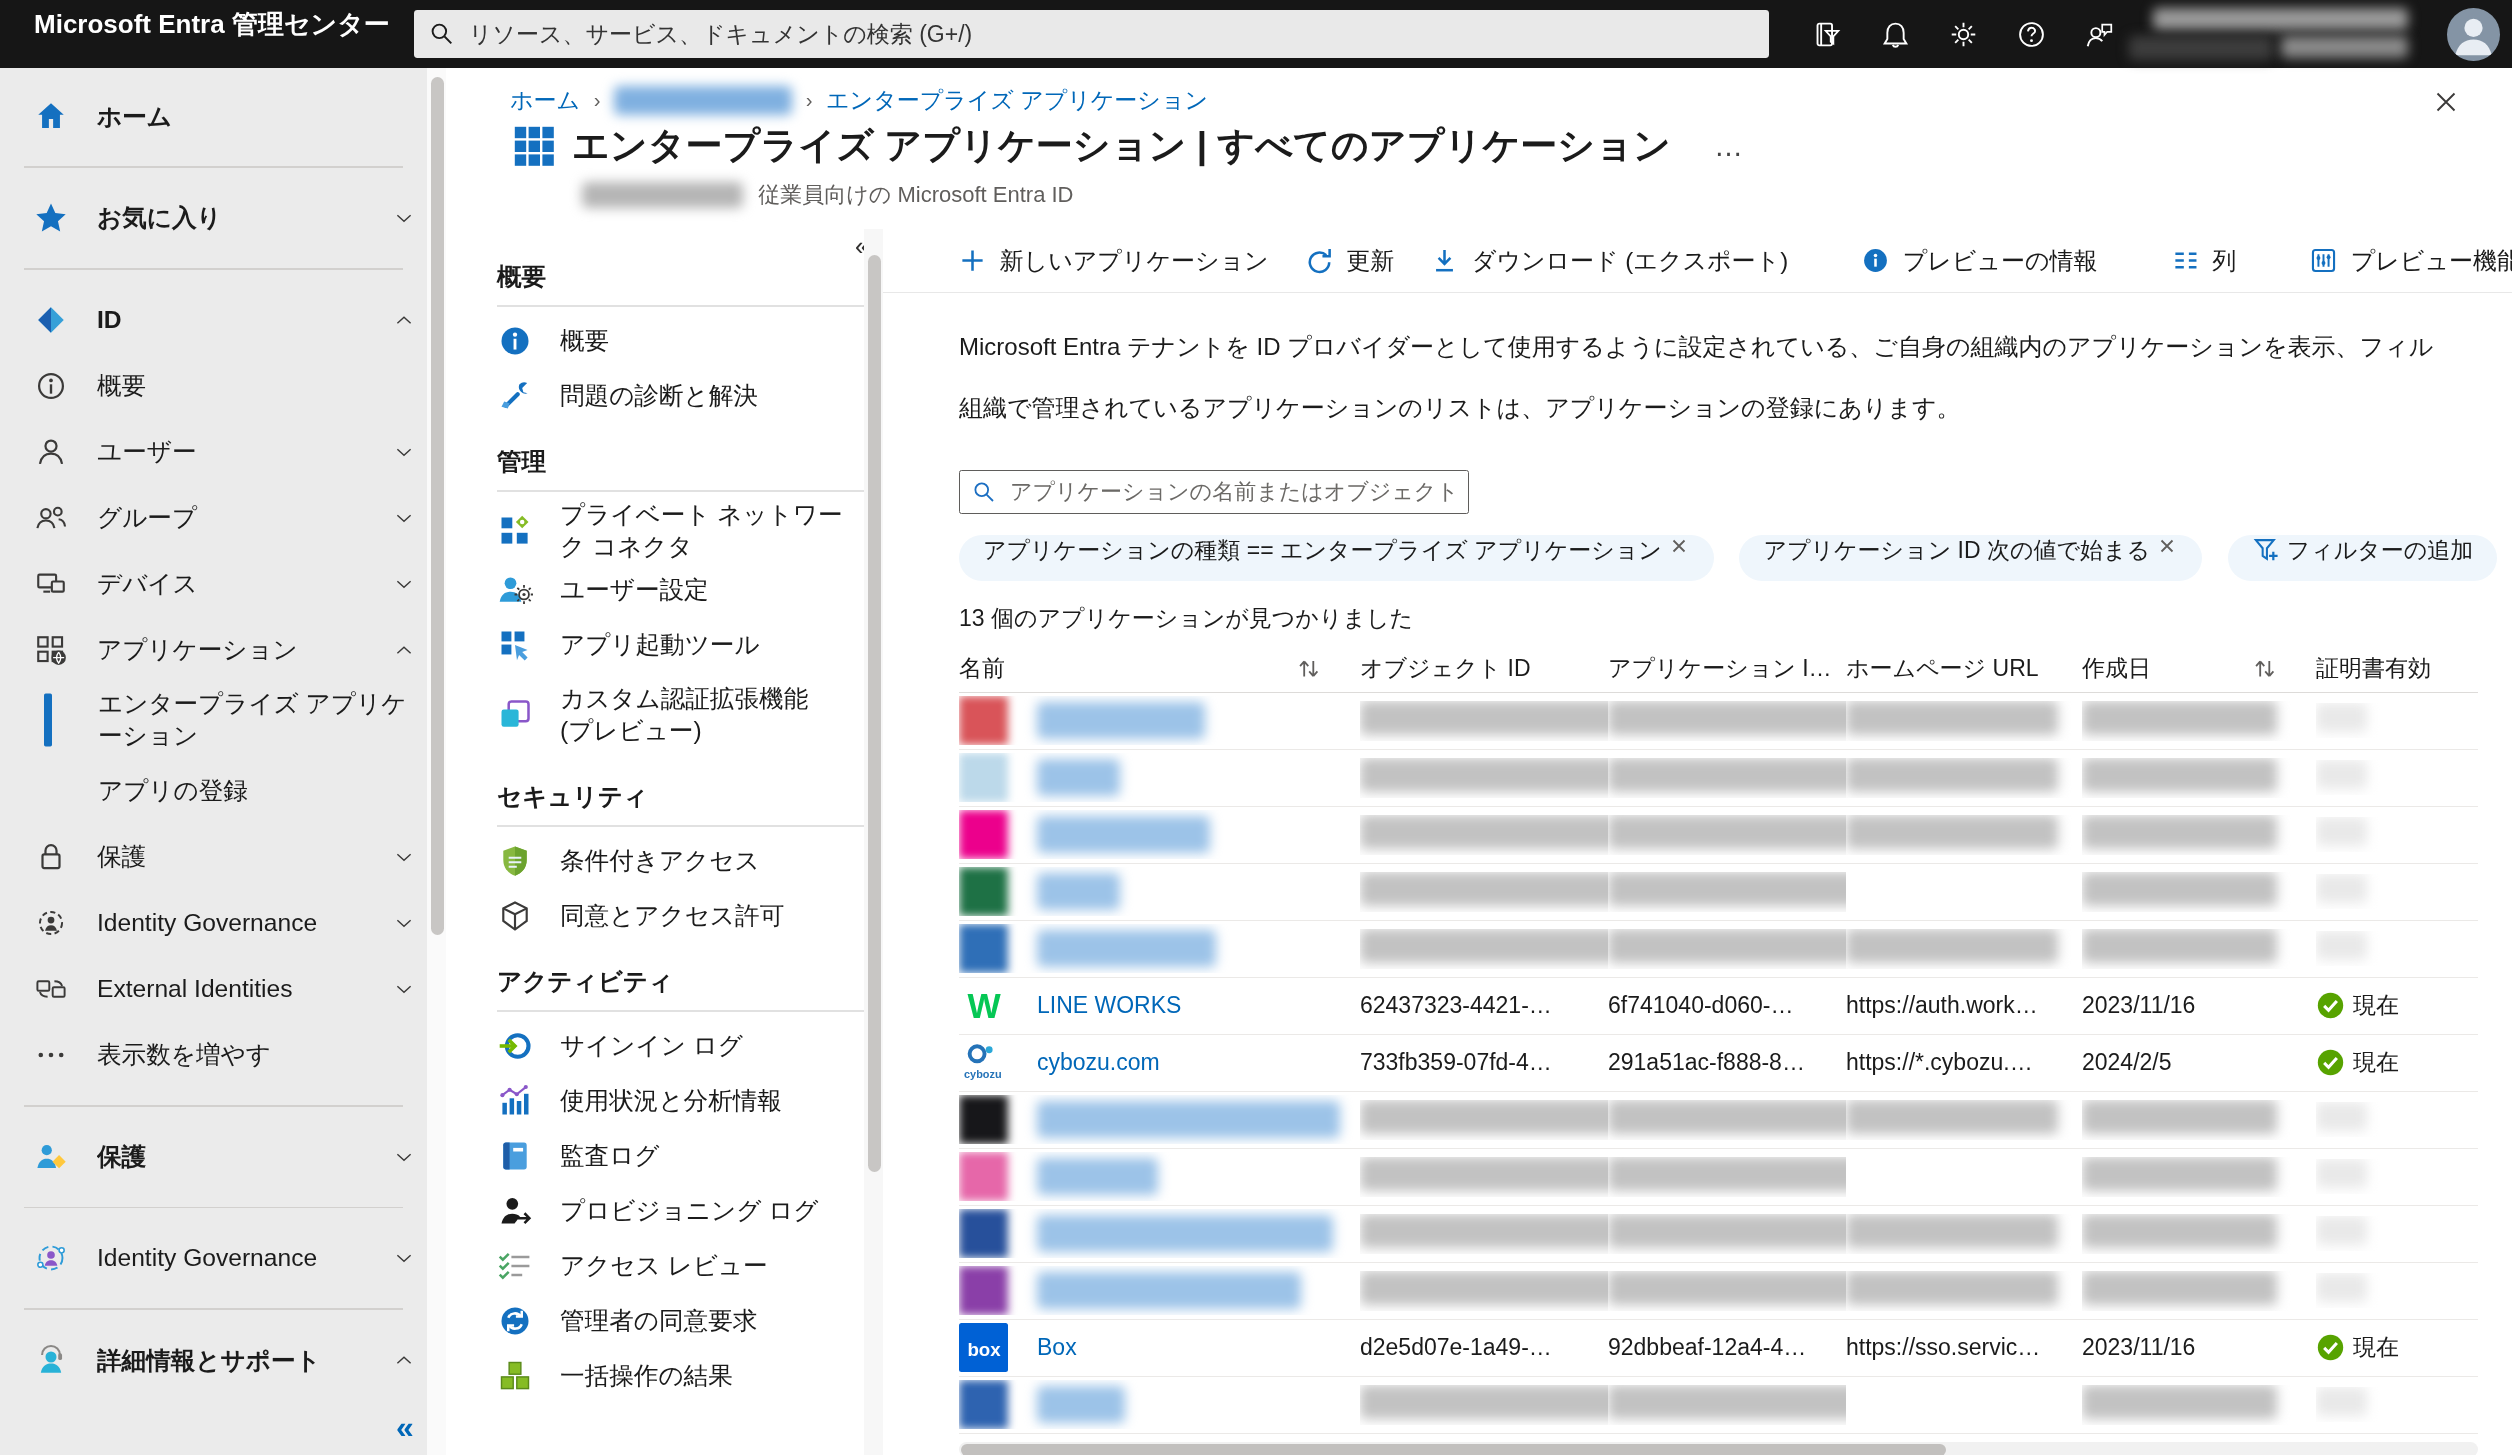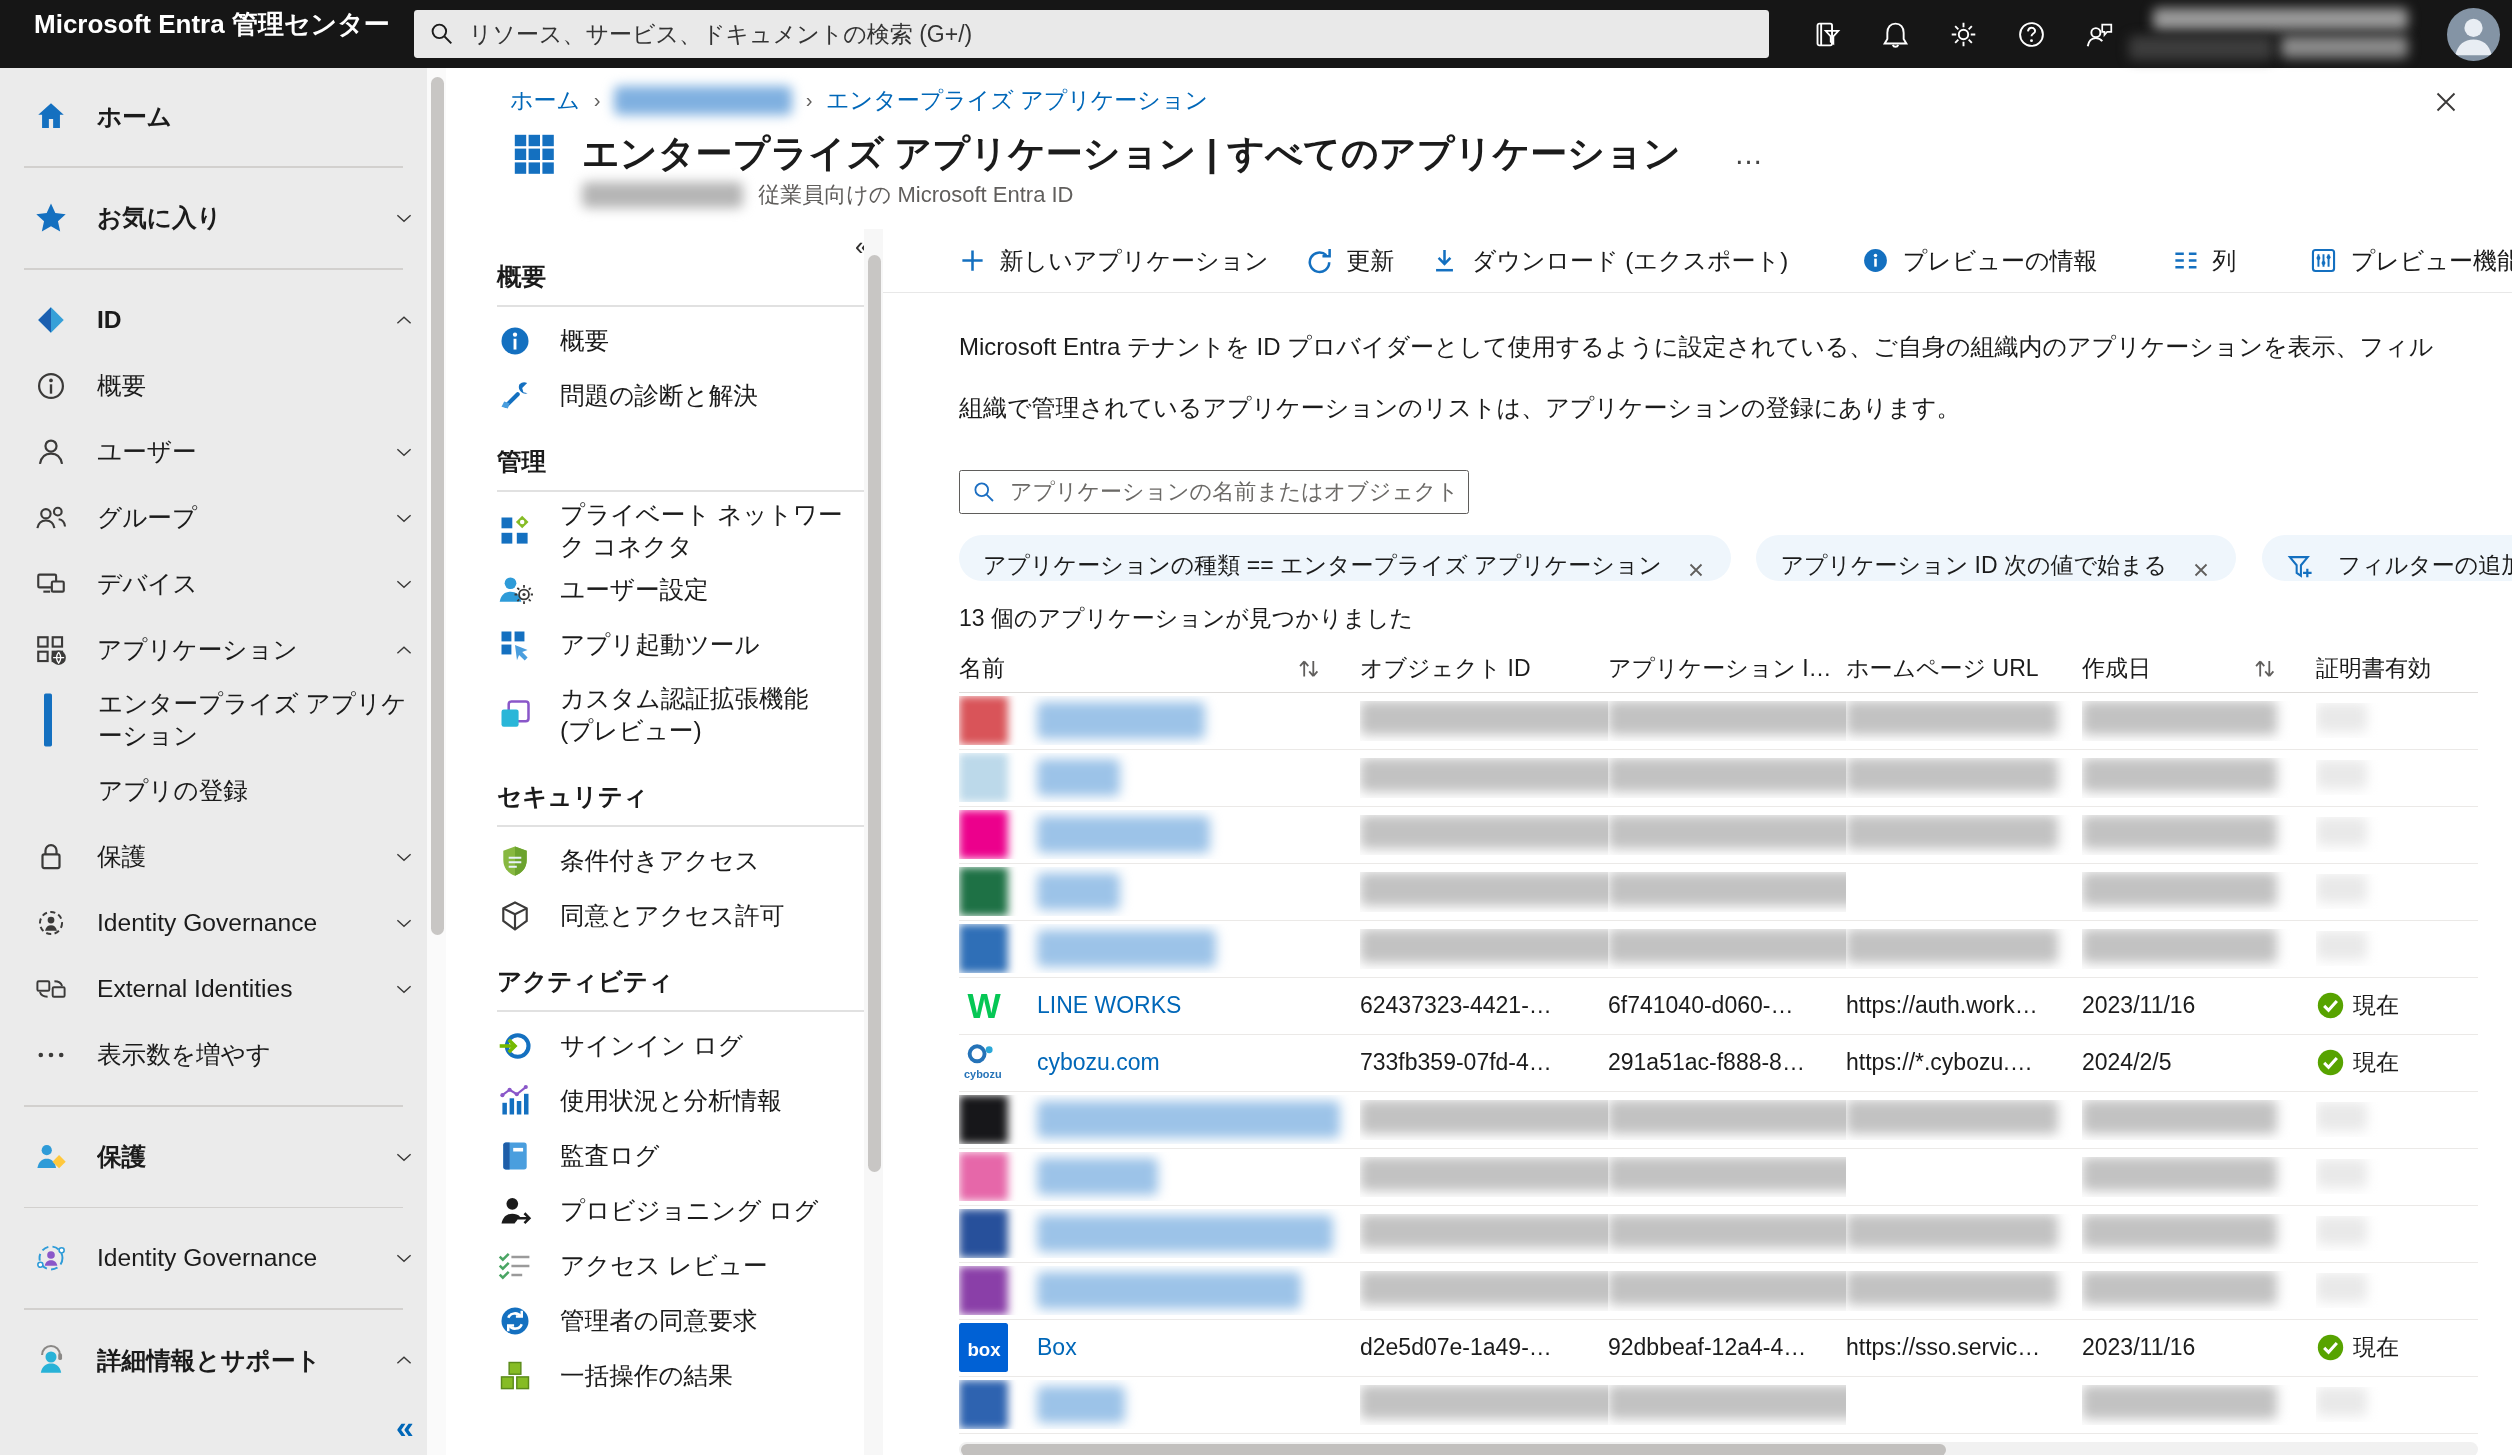--- a/index.html
+++ b/index.html
@@ -37,21 +37,21 @@
   .sb-chev{margin-left:auto;}
   .sb-collapse{position:absolute;left:396px;bottom:10.2px;color:#0067b8;font-size:32px;font-weight:700;cursor:pointer;}
   .sb-scrolltrack{position:absolute;right:0;top:0;bottom:0;width:18.7px;background:#fafafa;}
   .sb-thumb{position:absolute;right:1.7px;top:8.5px;width:13.6px;height:858px;background:#c8c6c4;border-radius:7.6px;cursor:pointer;}
 
   
   .rhead{position:absolute;left:446px;top:68px;right:0;height:161px;background:#fff;}
   .crumbs{position:absolute;left:64px;top:17px;display:flex;align-items:center;gap:13.6px;font-size:23px;white-space:nowrap;}
   .crumb{color:#0067b8;cursor:pointer;}
   .crumb-sep{color:#605e5c;font-size:20.4px;}
-  .page-title-row{position:absolute;left:64px;top:61px;display:flex;align-items:center;gap:24px;}
+  .page-title-row{position:absolute;left:64px;top:53px;display:flex;align-items:center;gap:14px;}
   .pt-icon{width:48px;height:48px;}
   .pt-text{font-size:37px;font-weight:700;color:#1b1b1b;white-space:nowrap;}
   .pt-more{font-size:29px;color:#444;margin-left:29px;letter-spacing:2.5px;cursor:pointer;}
   .pt-sub{position:absolute;left:136px;top:112px;display:flex;align-items:center;gap:15.3px;font-size:22px;color:#605e5c;white-space:nowrap;}
   .page-close{position:absolute;right:49px;top:17px;width:34px;height:34px;cursor:pointer;}
 
   
   .subnav{position:absolute;left:446px;top:229px;width:437px;bottom:0;background:#fff;z-index:10;}
   .sn-collapse{position:absolute;left:409px;top:3.4px;font-size:25.5px;color:#323130;cursor:pointer;}
   .sn-inner{position:absolute;left:0;right:18.7px;top:0;bottom:0;overflow:hidden;padding-top:31px;box-sizing:border-box;}
@@ -70,21 +70,21 @@
   .main{position:absolute;left:883px;top:229px;right:0;bottom:0;background:#fff;}
   .toolbar{display:flex;align-items:center;height:63px;padding-left:76px;gap:37px;border-bottom:1.7px solid #e8e8e8;white-space:nowrap;}
   .tbar-btn{display:flex;align-items:center;gap:13.6px;font-size:24px;color:#1b1b1b;cursor:pointer;}
   .tbar-div{width:1.7px;height:36px;background:#d1d1d1;}
   .desc{margin:37px 76px 0;font-size:24px;color:#1b1b1b;line-height:1.4;white-space:nowrap;overflow:hidden;}
   .desc2{margin-top:27px;}
   .m-search{margin:46px 0 0 76px;width:510px;height:44px;border:1.7px solid #5f5d5b;border-radius:2.5px;display:flex;align-items:center;gap:12px;padding-left:12px;box-sizing:border-box;}
   .m-search input{flex:1;border:none;outline:none;background:transparent;font-size:22px;font-family:inherit;color:#1b1b1b;height:100%;}
   .m-search input::placeholder{color:#6b6966;opacity:1;}
   .pills{display:flex;align-items:center;gap:25.5px;margin:20.4px 0 0 76px;}
-  .pill{display:flex;align-items:flex-end;gap:23px;background:#eff6fc;border-radius:25.5px;height:46px;padding:0 24px;font-size:23px;cursor:pointer;white-space:nowrap;}
+  .pill{display:flex;align-items:flex-start;gap:6px;background:#eff6fc;border-radius:25.5px;height:46px;padding:0 24px;font-size:23px;cursor:pointer;white-space:nowrap;}
   .pill .x{width:22px;height:22px;cursor:pointer;}
   .count{margin:22px 0 0 76px;font-size:23px;}
 
   .table{margin:12px 34px 0 76px;}
   .trow{display:grid;grid-template-columns:401px 248px 238px 236px 234px 1fr;align-items:center;}
   .thead{height:46px;border-bottom:1.7px solid #dddbd9;font-size:23px;color:#1b1b1b;}
   .th{display:flex;align-items:center;gap:8.5px;padding-right:17px;white-space:nowrap;overflow:hidden;cursor:pointer;}
   .th .sort{margin-left:auto;margin-right:22px;flex:0 0 auto;}
   .tr{height:56px;border-bottom:1.7px solid #ebe9e7;font-size:23px;cursor:pointer;}
   .td{white-space:nowrap;overflow:hidden;padding-right:20.4px;color:#1b1b1b;}

